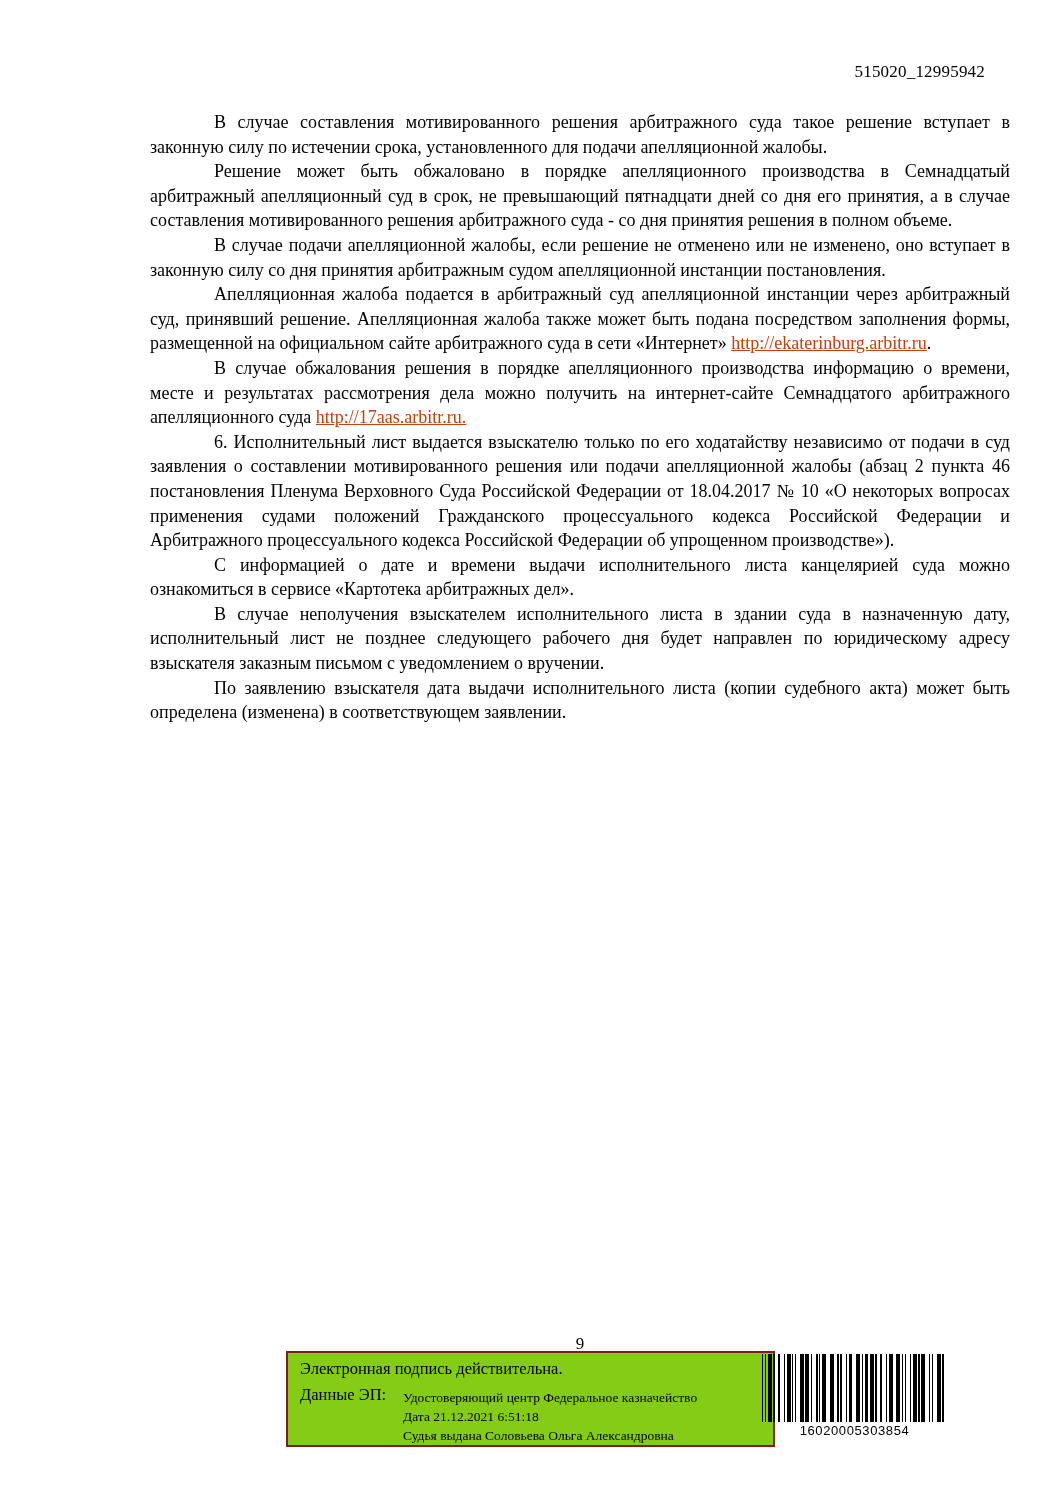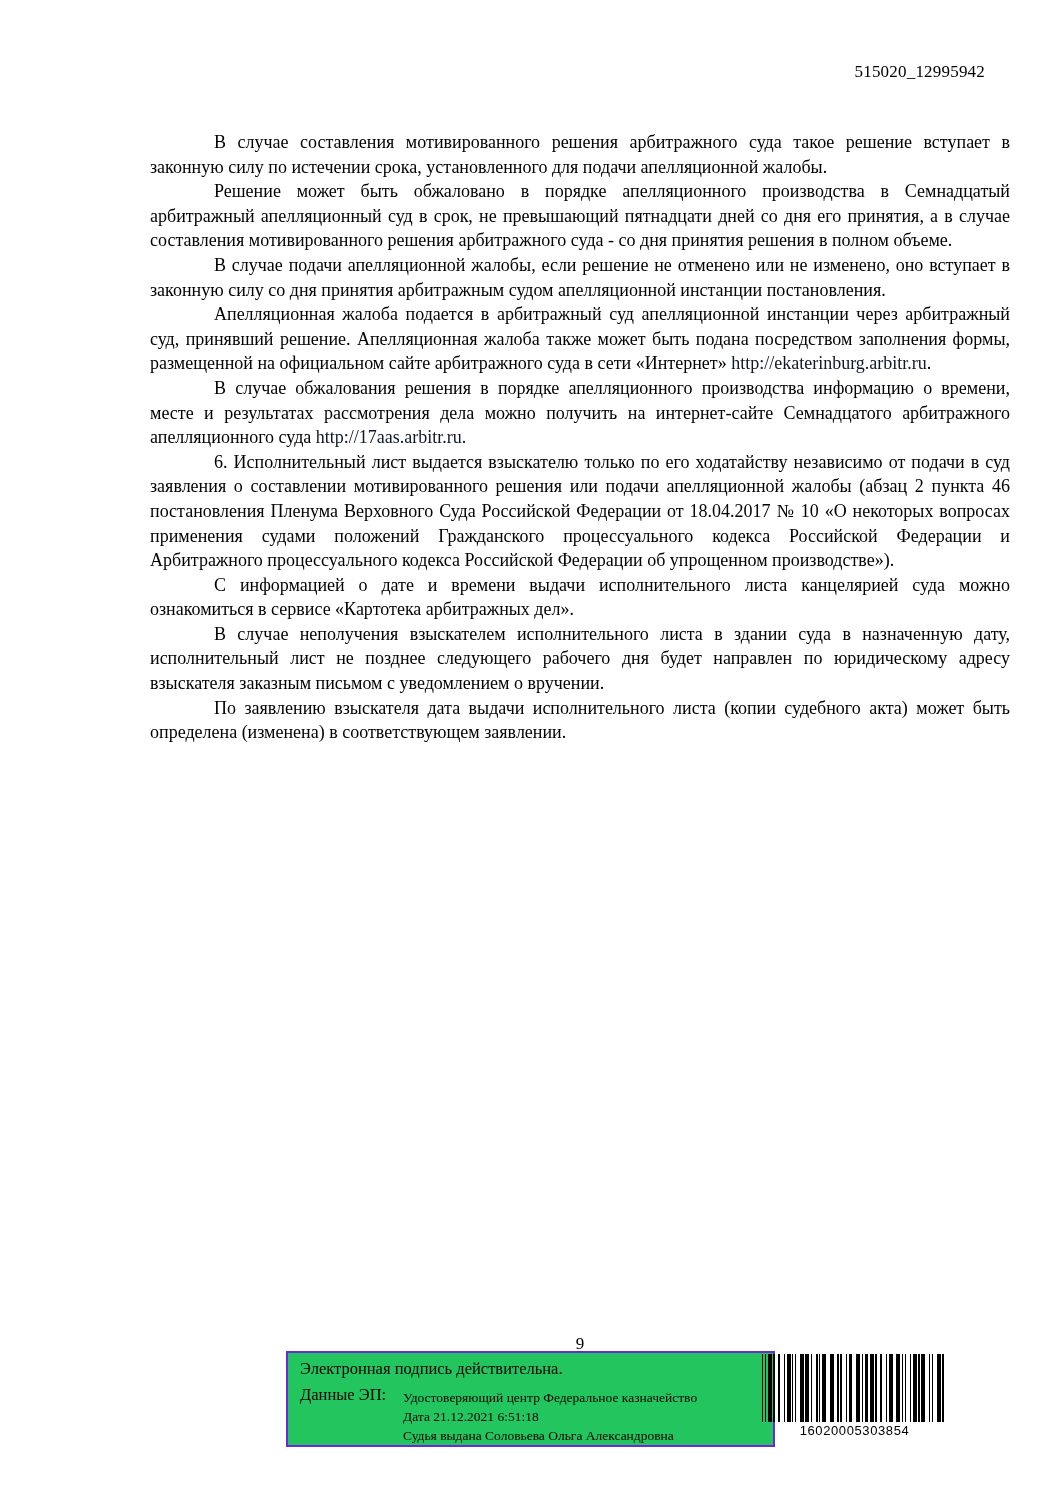--- a/index.html
+++ b/index.html
@@ -5,37 +5,37 @@
   html,body{margin:0;padding:0;background:#fff;}
   .page{
     position:relative;width:1060px;height:1500px;background:#ffffff;
     font-family:"Liberation Serif", serif;color:#000;overflow:hidden;
   }
   .doc-number{
     position:absolute;top:62px;right:75px;font-size:17px;letter-spacing:0.2px;
   }
   .content{
     position:absolute;left:150px;top:110px;width:860px;
-    font-size:18px;line-height:24.6px;text-align:justify;margin-top:20px;
+    font-size:18px;line-height:24.6px;text-align:justify;
   }
   .content p{margin:0;text-indent:64px;}
-  a.doc-link{color:#0f172a;cursor:pointer;}
+  a.doc-link{color:#c2410c;text-decoration:underline;cursor:pointer;}
   .signature-row{
     position:absolute;left:150px;top:921px;width:860px;
     font-size:18px;display:flex;justify-content:space-between;
   }
   .signature-role{padding-left:64px;}
   .signature-name{padding-right:20px;}
   .page-number{
     position:absolute;left:150px;top:1334px;width:860px;
     text-align:center;font-size:17px;
   }
   .esign-box{
     position:absolute;left:286px;top:1351px;width:489px;height:96px;
-    border:2px solid #6d28d9;box-sizing:border-box;background:#22c55e;
+    border:2px solid #7f1d1d;box-sizing:border-box;background:#84cc16;
   }
   .esign-line1{position:absolute;left:12px;top:6px;font-size:16.5px;}
   .esign-label{position:absolute;left:12px;top:32px;font-size:16.5px;}
   .esign-details{
     position:absolute;left:115px;top:35px;font-size:13.5px;line-height:19px;
     white-space:nowrap;
   }
   .barcode{
     position:absolute;left:762px;top:1354px;width:185px;height:87px;
   }

